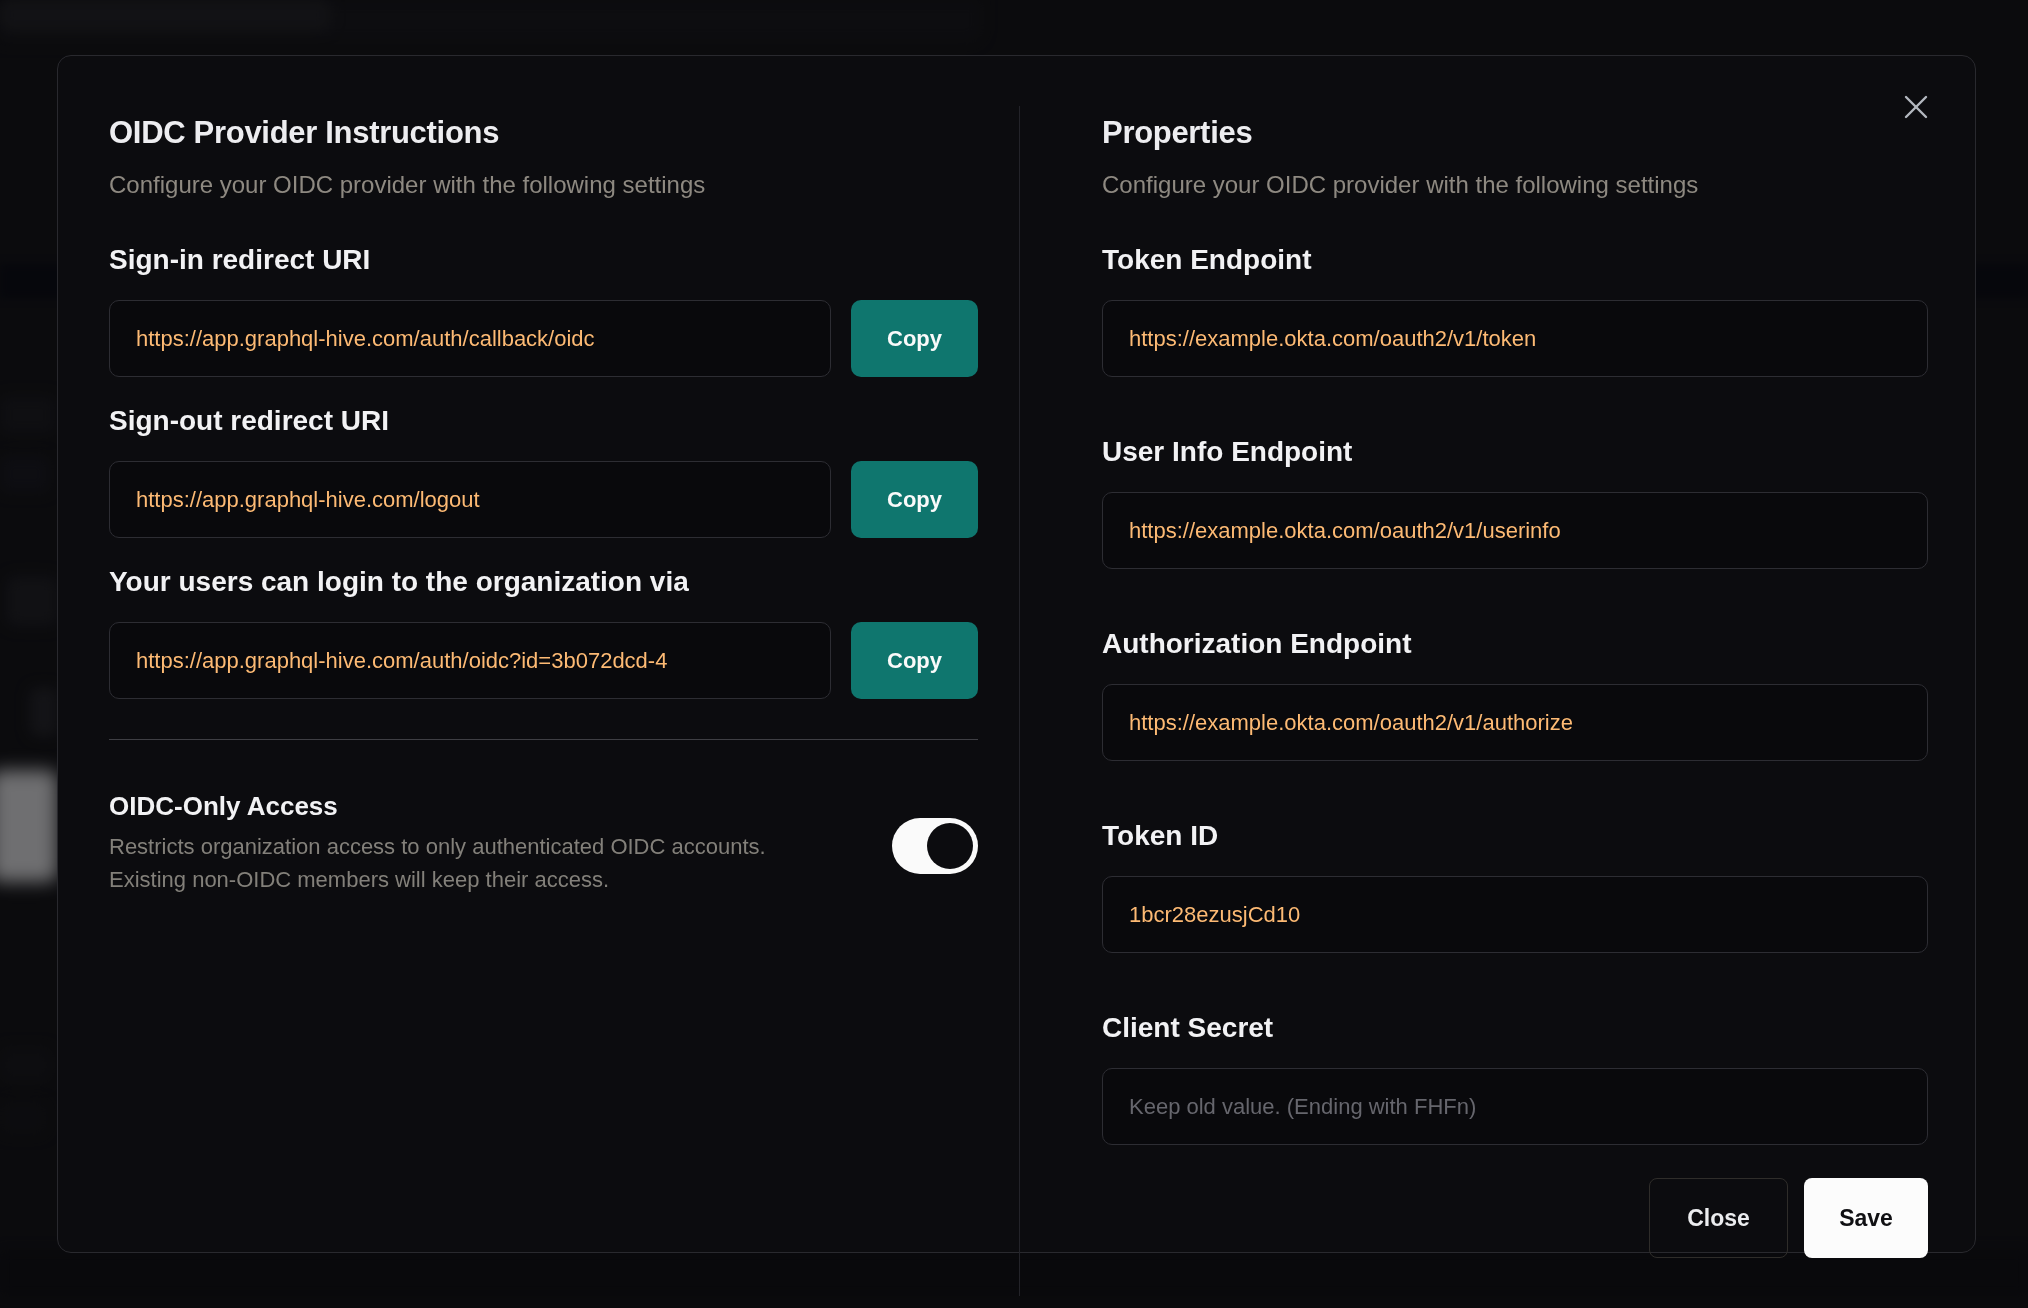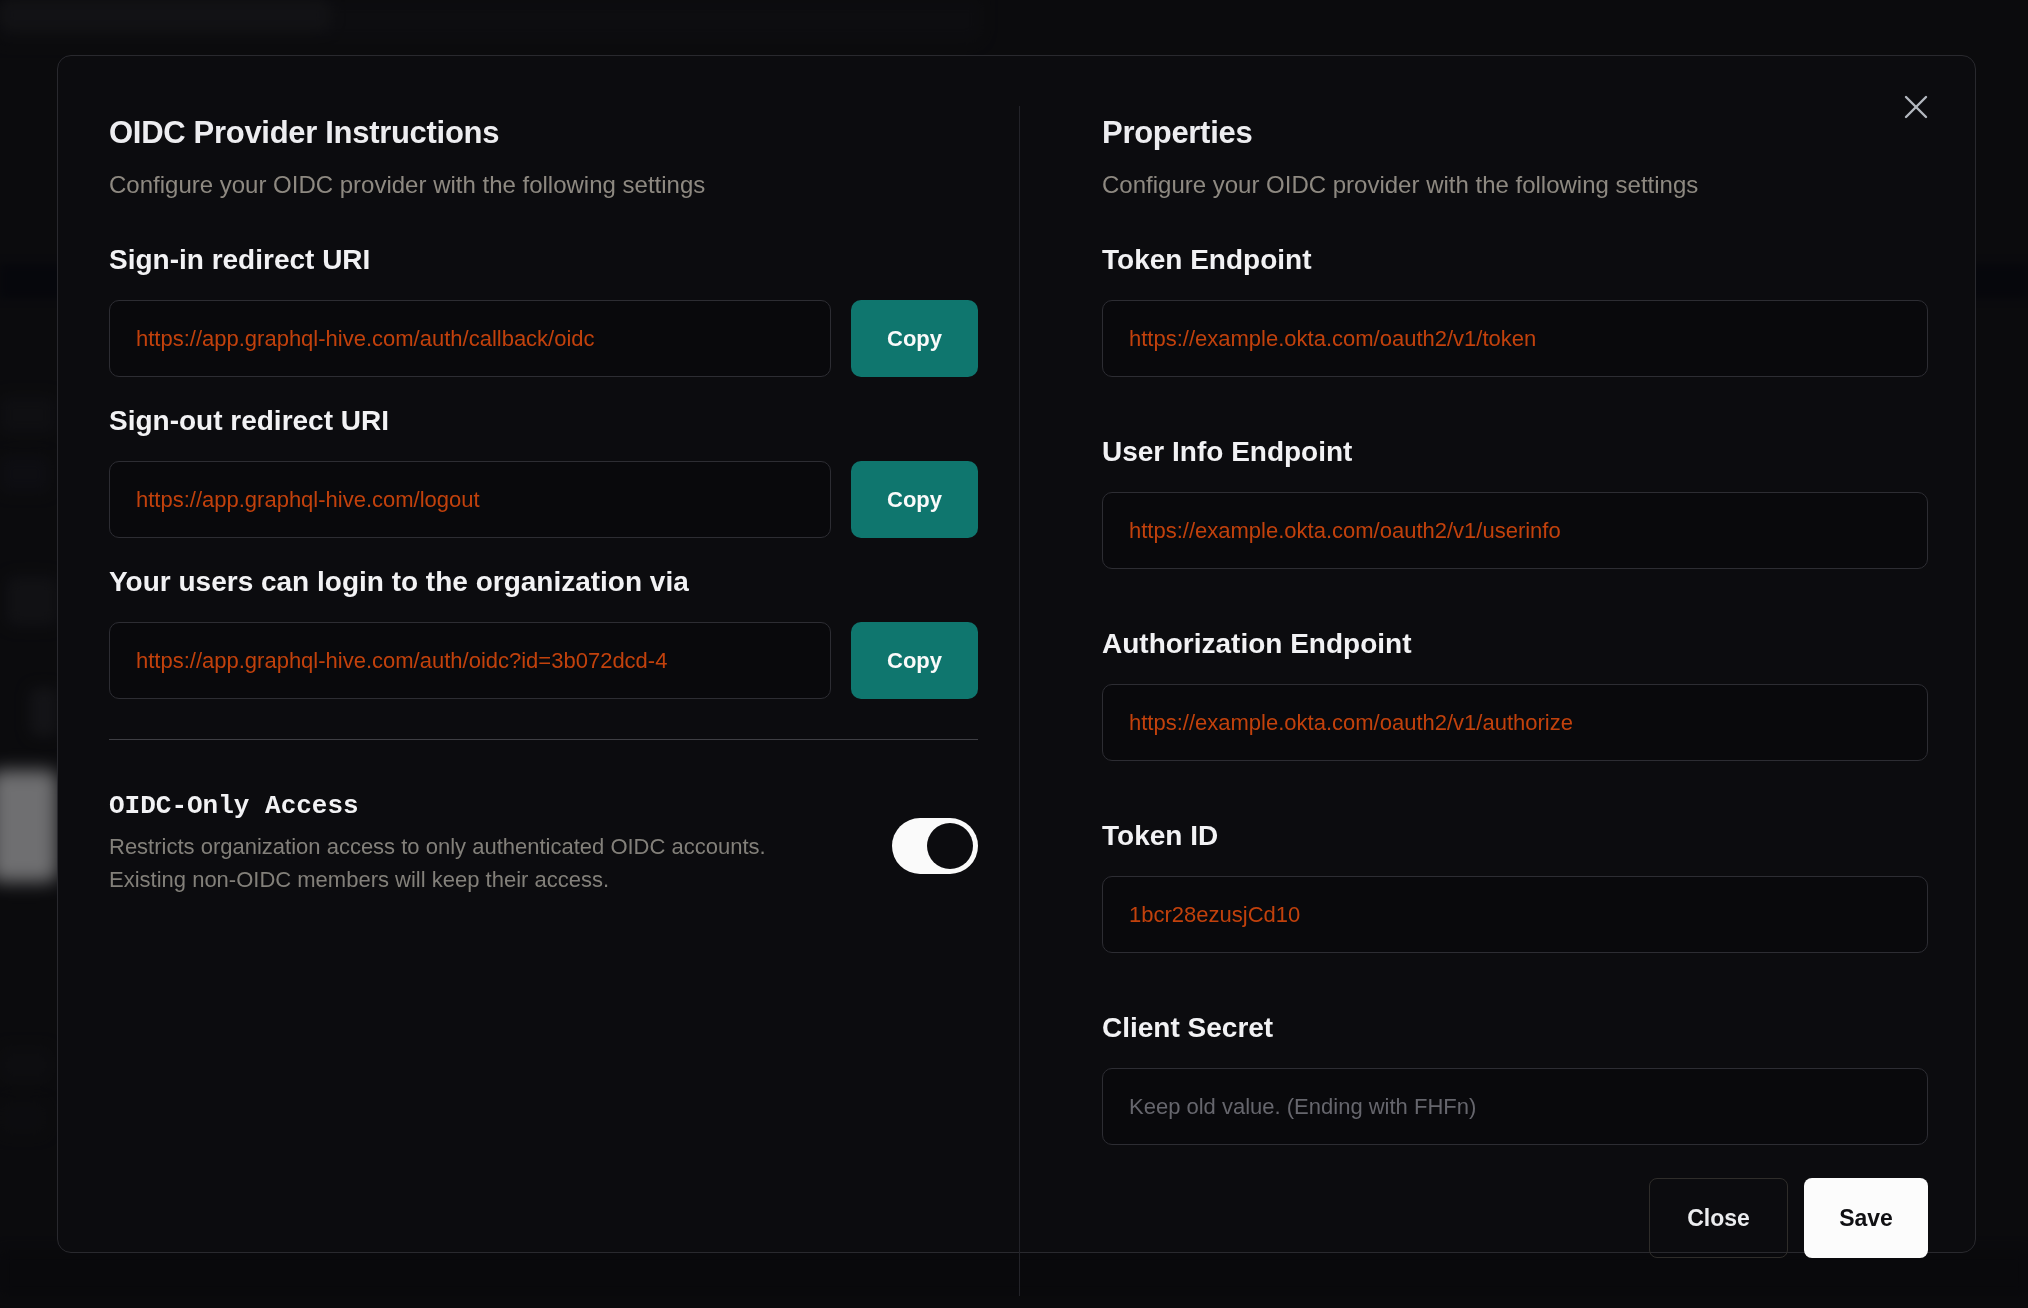--- a/index.html
+++ b/index.html
@@ -42,38 +42,38 @@
   p.panel-sub    { margin-top:17px; font-size:24px; color:#8e8981; line-height:30px; font-weight:400; }
 
   .field-label { font-size:28px; font-weight:700; color:#f2f2f4; line-height:29px; }
   .lbl-1 { margin-top:45px; }
   .lbl-n { margin-top:29px; }
   .lbl-r { margin-top:60px; }
 
   .input-row { margin-top:26px; display:flex; gap:20px; }
   .text-input {
     height:77px; background:#09090c; border:1px solid #2d2d33; border-radius:10px;
-    color:#c2410c; font-size:22px; padding:0 26px;
+    color:#fdba74; font-size:22px; padding:0 26px;
     font-family:"Liberation Sans","DejaVu Sans",sans-serif;
     outline:none; width:100%; min-width:0;
   }
   .text-input::placeholder { color:#66666d; }
   .copy-input { width:722px; flex:none; }
   .copy-btn {
     width:127px; height:77px; flex:none; background:#0f766e; border:none; border-radius:10px;
     color:#fafafa; font-size:22px; font-weight:600; cursor:pointer;
     font-family:"Liberation Sans","DejaVu Sans",sans-serif;
   }
   .left-hr { margin-top:40px; height:1px; background:#3f3f44; border:none; }
 
   h3.restrictions-title { margin-top:45px; font-size:31px; font-weight:700; letter-spacing:-0.3px; color:#f0f0f2; line-height:41px; }
 
   .toggle-row { margin-top:51px; display:flex; align-items:flex-start; }
   .toggle-texts { width:700px; }
-  .toggle-label { font-size:26px; font-weight:700; color:#f2f2f4; line-height:30px;font-family:Liberation Mono, monospace; }
+  .toggle-label { font-size:26px; font-weight:700; color:#f2f2f4; line-height:30px; }
   .toggle-desc  { margin-top:9px; font-size:22px; color:#83807a; line-height:33px; }
   .switch {
     margin-left:auto; margin-top:27px; width:86px; height:56px; border-radius:28px;
     background:#fafafa; position:relative; cursor:pointer; flex:none;
   }
   .switch .knob {
     position:absolute; top:5px; right:5px; width:46px; height:46px; border-radius:50%;
     background:#0c0c0f;
   }
 

